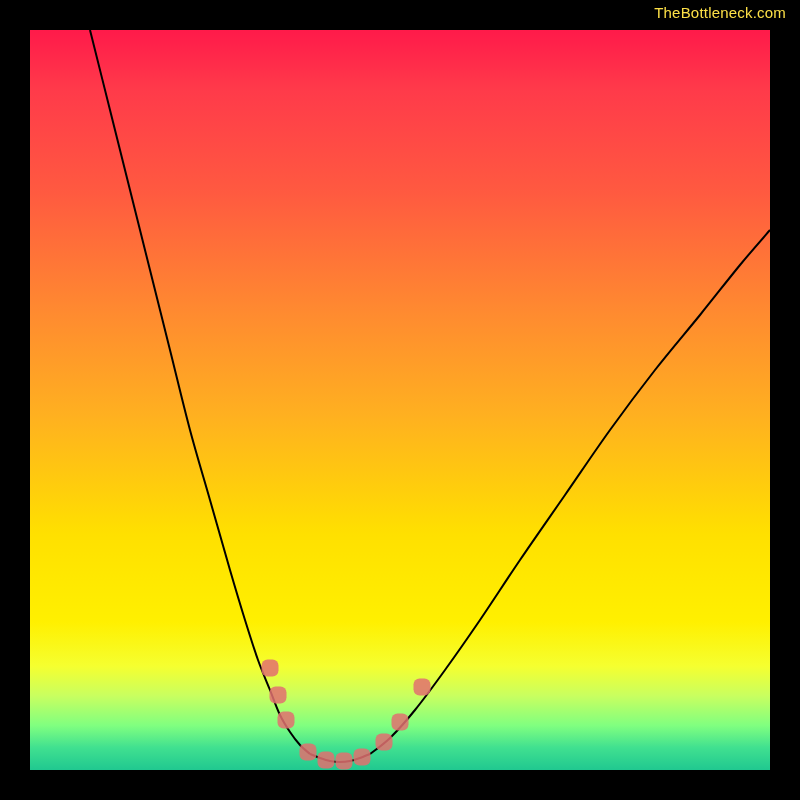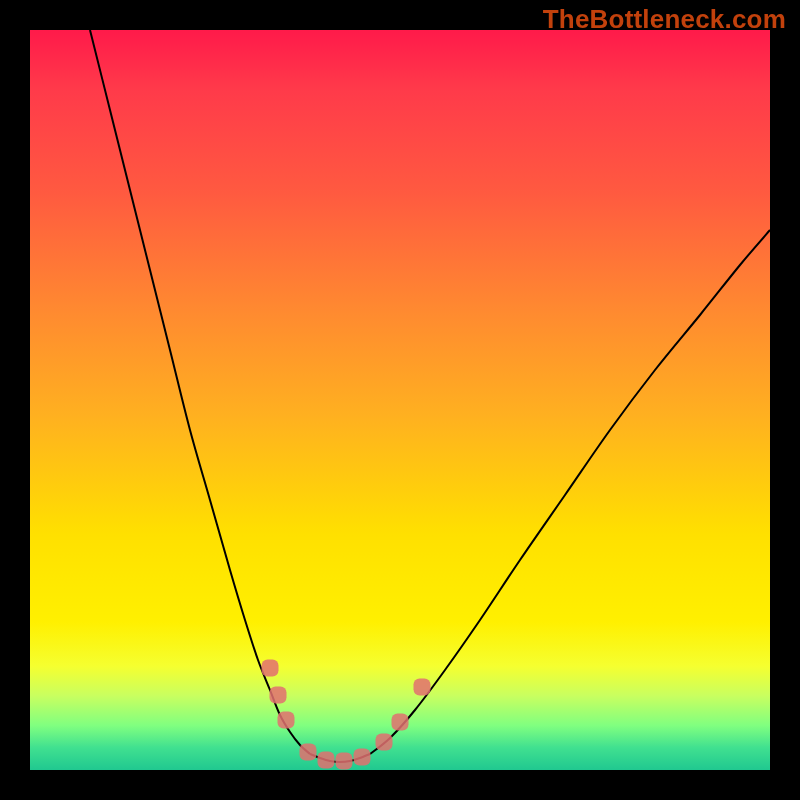--- a/index.html
+++ b/index.html
@@ -41,23 +41,23 @@
       #c8ff60 90%,
       #80ff80 94%,
       #40e090 97%,
       #20c890 100%
     );
   }
   .watermark {
     position: absolute;
     top: 4px;
     right: 14px;
-    color: #c2410c;
-    font-size: 26px;
-    font-weight: 700;
+    color: #fde047;
+    font-size: 15px;
+    font-weight: 400;
     letter-spacing: 0.2px;
   }
   svg.curve {
     position: absolute;
     top: 0; left: 0;
     width: 740px; height: 740px;
   }
   .curve-path {
     fill: none;
     stroke: #000;

